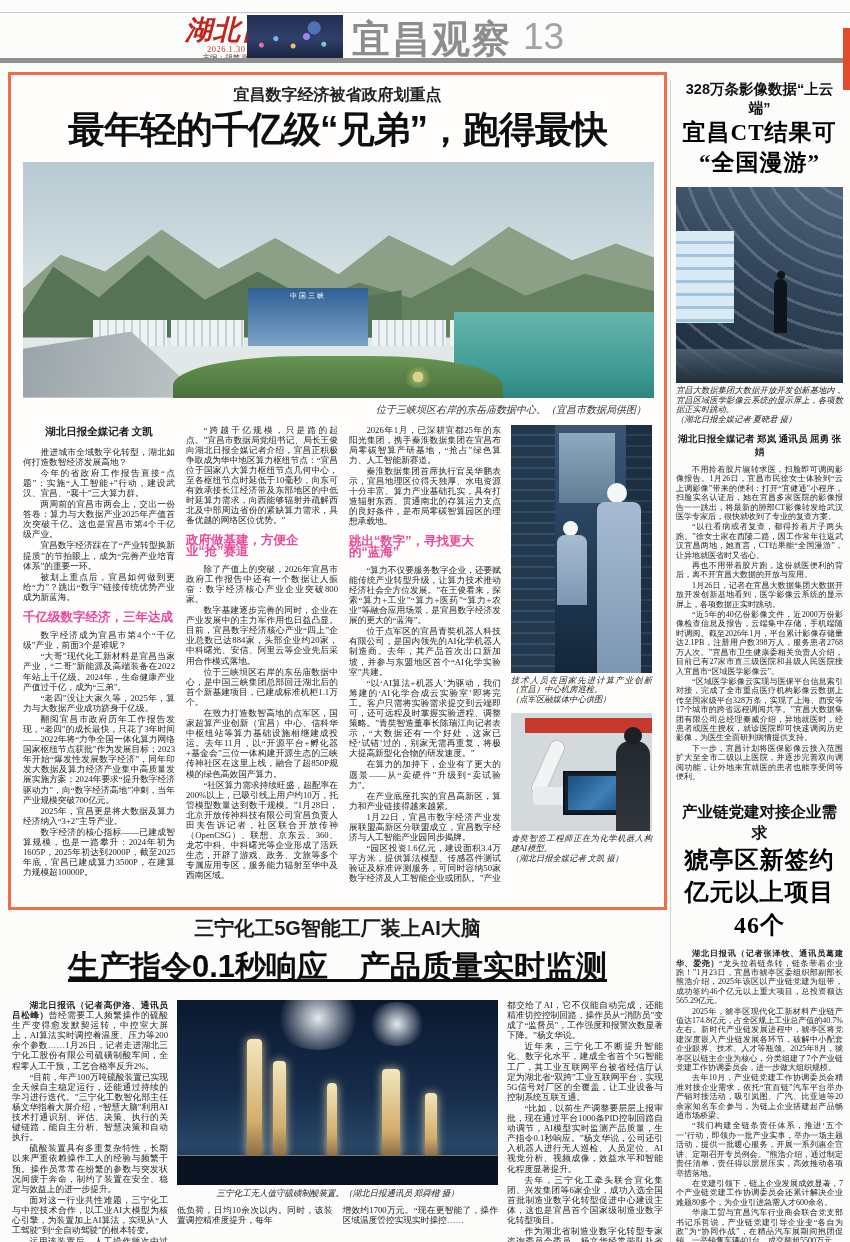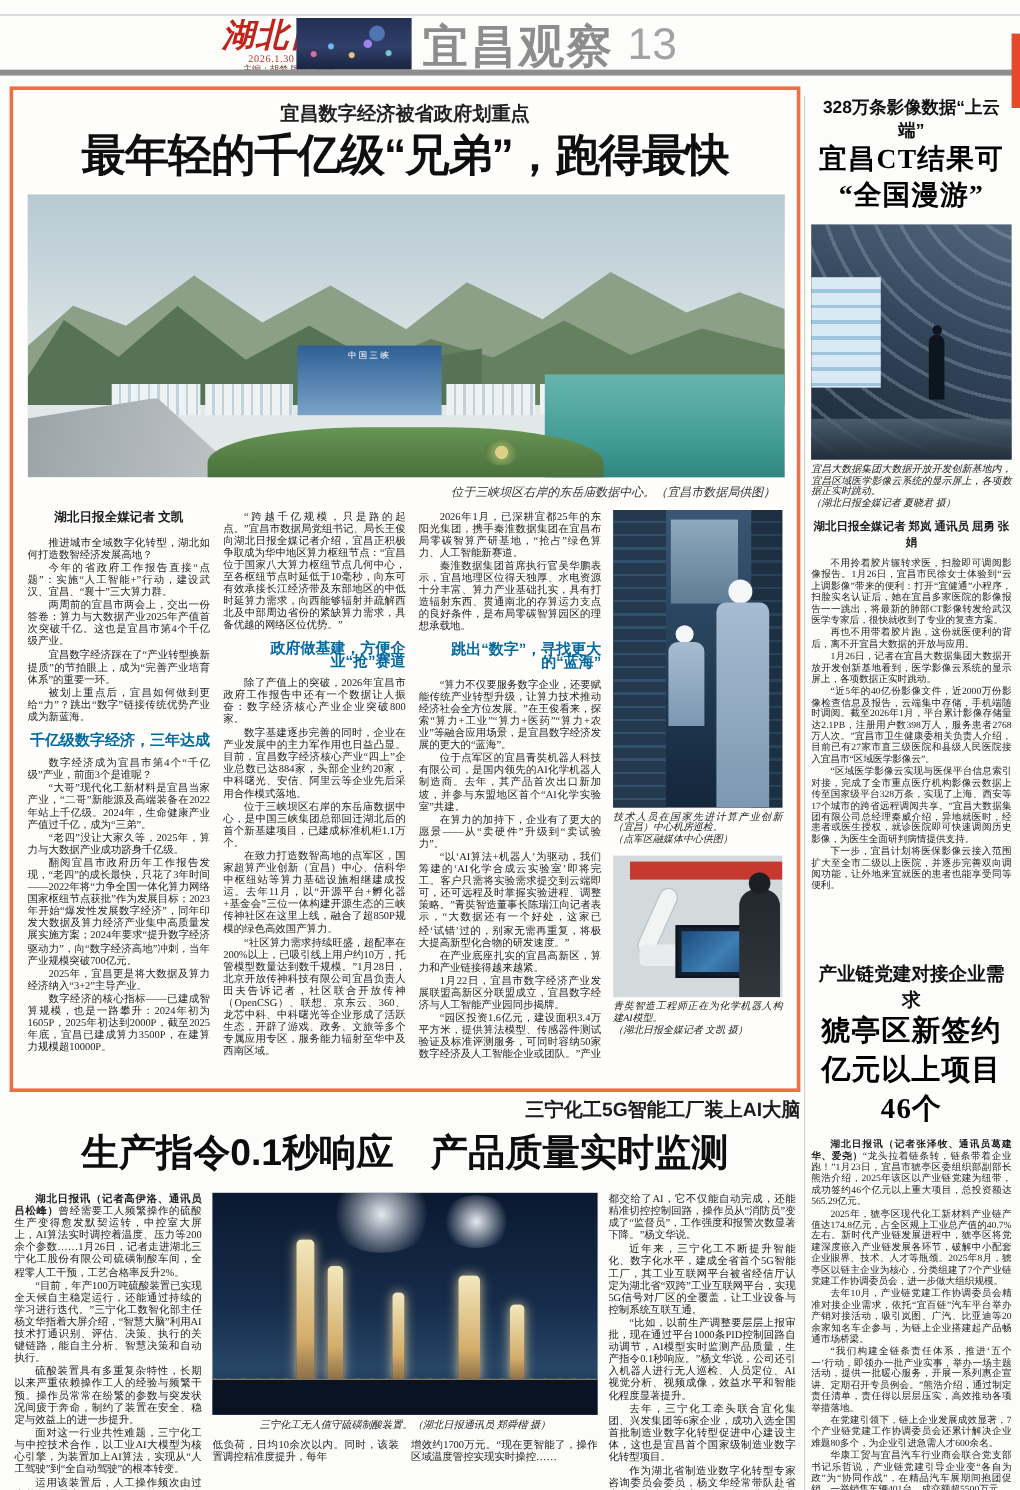--- a/index.html
+++ b/index.html
@@ -65,22 +65,22 @@
   .flowerbed { position:absolute; left:380px; bottom:10px; width:30px; height:22px; border-radius:50%;
           background:radial-gradient(circle,#ddd089 28%,#86a55f 30%,#5d7f46 70%); }
   .cap-main { text-align:right; font-size:10px; color:#333; font-style:italic; margin:5px 6px 0 0; }
 
   
   .bodyrow { display:flex; gap:10px; margin-top:8px; }
   .mcols { width:482px; height:468px; overflow:hidden; column-count:3; column-gap:11px;
            font-size:8.7px; line-height:10.1px; text-align:justify; color:#1d1d1d; }
   .p { text-indent:2em; margin:0 0 1px; }
   .byline { text-align:center; font-weight:bold; font-size:10.5px; text-indent:0; margin:2px 0 10px; }
-  .subhead { font-family:"Liberation Sans",sans-serif; font-weight:bold; text-align:right;
-             font-size:12.5px; margin:10px 0 8px; text-indent:0; break-after:avoid; color:#0369a1; }
+  .subhead { font-family:"Liberation Sans",sans-serif; font-weight:bold; text-align:left;
+             font-size:12.5px; margin:10px 0 8px; text-indent:0; break-after:avoid; color:#ec4899; }
   .photocol { width:141px; display:flex; flex-direction:column; }
   .photo-server { position:relative; width:141px; height:248px; overflow:hidden;
     background:linear-gradient(180deg,#3a5674 0%,#203a52 60%,#14263a 100%); }
   .rack { position:absolute; left:0; top:0; width:44px; height:100%;
     background:repeating-linear-gradient(180deg,#24384e 0 9px,#31506c 9px 11px); }
   .rack2 { position:absolute; right:0; top:0; width:26px; height:100%;
     background:repeating-linear-gradient(180deg,#1d3042 0 9px,#2a4258 9px 11px); }
   .glowpanel { position:absolute; left:48px; top:8px; width:56px; height:70px;
     background:linear-gradient(180deg,#8fa9bd,#5f7d95); }
   .helmet { position:absolute; border-radius:50%; background:#f4f6f7; }
@@ -115,23 +115,23 @@
   .ct-person::before { content:""; position:absolute; left:3px; top:-8px; width:8px; height:8px; border-radius:50%; background:#0e151c; }
   .ct-floor { position:absolute; left:0; bottom:0; width:100%; height:34px;
     background:linear-gradient(180deg,rgba(90,110,128,.7),#222e3a); }
   .sb-byline { text-align:center; font-weight:bold; font-size:9.6px; margin:8px 0 6px; }
   .sb-body { font-size:8px; line-height:9.4px; text-align:justify; color:#1d1d1d; overflow:hidden; }
   .art2 { position:absolute; left:0; top:722px; width:167px; }
   .sb-head2 { text-align:center; font-weight:bold; font-size:24px; line-height:1.35; color:#000; letter-spacing:1px; }
 
   
   .bottom { position:absolute; left:8px; top:915px; width:659px; }
-  .b-kicker { text-align:right; font-family:"Liberation Sans",sans-serif; font-weight:bold; font-size:16px; }
+  .b-kicker { text-align:center; font-family:"Liberation Sans",sans-serif; font-weight:bold; font-size:20px; }
   .b-head { text-align:center; font-family:"Liberation Sans",sans-serif; font-weight:bold;
-            font-size:31px; letter-spacing:0; margin-top:4px; color:#0d0d0d; }
+            font-size:31px; letter-spacing:0; margin-top:4px; color:#0d0d0d;text-decoration:underline; }
   .b-row { display:flex; gap:9px; margin-top:12px; padding:0 4px; }
   .b-col { width:157px; font-size:8.7px; line-height:10.1px; text-align:justify; }
   .b-mid { width:321px; }
   .photo-night { position:relative; width:321px; height:185px; overflow:hidden;
     background:linear-gradient(180deg,#0b1930 0%,#162c4a 50%,#274566 78%,#1c3350 100%); }
   .ntower { position:absolute; bottom:28px; border-radius:4px;
     background:linear-gradient(180deg,#f3e7bd,#d3ad6a 70%,#8a6c46); box-shadow:0 0 10px rgba(255,230,170,.8); }
   .steam { position:absolute; border-radius:50%; background:radial-gradient(circle,rgba(240,244,248,.95) 0%,rgba(240,244,248,0) 70%); }
   .nbase { position:absolute; left:0; bottom:0; width:100%; height:30px; background:#0a1322;
     border-top:1px solid rgba(255,220,150,.5); }
@@ -198,22 +198,22 @@
       <p class="p">除了产值上的突破，2026年宜昌市政府工作报告中还有一个数据让人振奋：数字经济核心产业企业突破800家。</p>
       <p class="p">数字基建逐步完善的同时，企业在产业发展中的主力军作用也日益凸显。目前，宜昌数字经济核心产业“四上”企业总数已达884家，头部企业约20家，中科曙光、安信、阿里云等企业先后采用合作模式落地。</p>
       <p class="p">位于三峡坝区右岸的东岳庙数据中心，是中国三峡集团总部回迁湖北后的首个新基建项目，已建成标准机柜1.1万个。</p>
       <p class="p">在致力打造数智高地的点军区，国家超算产业创新（宜昌）中心、信科华中枢纽站等算力基础设施相继建成投运。去年11月，以“开源平台+孵化器+基金会”三位一体构建开源生态的三峡传神社区在这里上线，融合了超850P规模的绿色高效国产算力。</p>
       <p class="p">“社区算力需求持续旺盛，超配率在200%以上，已吸引线上用户约10万，托管模型数量达到数千规模。”1月28日，北京开放传神科技有限公司宜昌负责人田夫告诉记者，社区联合开放传神（OpenCSG）、联想、京东云、360、龙芯中科、中科曙光等企业形成了活跃生态，开辟了游戏、政务、文旅等多个专属应用专区，服务能力辐射至华中及西南区域。</p>
       <p class="p">2026年1月，已深耕宜都25年的东阳光集团，携手秦淮数据集团在宜昌布局零碳智算产研基地，“抢占”绿色算力、人工智能新赛道。</p>
       <p class="p">秦淮数据集团首席执行官吴华鹏表示，宜昌地理区位得天独厚、水电资源十分丰富、算力产业基础扎实，具有打造辐射东西、贯通南北的存算运力支点的良好条件，是布局零碳智算园区的理想承载地。</p>
       <p class="p subhead">跳出“数字”，寻找更大的“蓝海”</p>
       <p class="p">“算力不仅要服务数字企业，还要赋能传统产业转型升级，让算力技术推动经济社会全方位发展。”在王俊看来，探索“算力+工业”“算力+医药”“算力+农业”等融合应用场景，是宜昌数字经济发展的更大的“蓝海”。</p>
       <p class="p">位于点军区的宜昌青奘机器人科技有限公司，是国内领先的AI化学机器人制造商。去年，其产品首次出口新加坡，并参与东盟地区首个“AI化学实验室”共建。</p>
+      <p class="p">“以‘AI算法+机器人’为驱动，我们筹建的‘AI化学合成云实验室’即将完工。客户只需将实验需求提交到云端即可，还可远程及时掌握实验进程、调整策略。”青奘智造董事长陈瑞江向记者表示，“大数据还有一个好处，这家已经‘试错’过的，别家无需再重复，将极大提高新型化合物的研发速度。”</p>
       <p class="p">在算力的加持下，企业有了更大的愿景——从“卖硬件”升级到“卖试验力”。</p>
-      <p class="p">“以‘AI算法+机器人’为驱动，我们筹建的‘AI化学合成云实验室’即将完工。客户只需将实验需求提交到云端即可，还可远程及时掌握实验进程、调整策略。”青奘智造董事长陈瑞江向记者表示，“大数据还有一个好处，这家已经‘试错’过的，别家无需再重复，将极大提高新型化合物的研发速度。”</p>
       <p class="p">在产业底座扎实的宜昌高新区，算力和产业链接得越来越紧。</p>
       <p class="p">1月22日，宜昌市数字经济产业发展联盟高新区分联盟成立，宜昌数字经济与人工智能产业园同步揭牌。</p>
       <p class="p">“园区投资1.6亿元，建设面积3.4万平方米，提供算法模型、传感器件测试验证及标准评测服务，可同时容纳50家数字经济及人工智能企业或团队。”产业园投资方势拓智慧谷公司负责人王刚介绍，通过低成本网络、数据服务与算力支撑，将大幅降低企业研发门槛，加速技术产品化进程，让“人工智能+”赋能更多领域。</p>
     </div>
 
     <div class="photocol">
       <div class="photo-server">
         <div class="rack"></div>
         <div class="rack2"></div>
         <div class="glowpanel"></div>
@@ -250,20 +250,21 @@
     <div class="photo-ct">
       <div class="ct-screen"></div>
       <div class="ct-person"></div>
       <div class="ct-floor"></div>
     </div>
     <div class="cap-side">宜昌大数据集团大数据开放开发创新基地内，宜昌区域医学影像云系统的显示屏上，各项数据正实时跳动。</div>
     <div class="cap-credit">（湖北日报全媒记者 夏晓君 摄）</div>
     <div class="sb-byline">湖北日报全媒记者 郑岚 通讯员 屈勇 张娟</div>
     <div class="sb-body" style="max-height:332px;">
       <p class="p">不用拎着胶片辗转求医，扫脸即可调阅影像报告。1月26日，宜昌市民徐女士体验到“云上调影像”带来的便利：打开“宜健通”小程序，扫脸实名认证后，她在宜昌多家医院的影像报告一一跳出，将最新的肺部CT影像转发给武汉医学专家后，很快就收到了专业的复查方案。</p>
+      <p class="p">“以往看病或者复查，都得拎着片子两头跑。”徐女士家在西陵二路，因工作常年往返武汉宜昌两地，她直言，CT结果能“全国漫游”，让异地就医省时又省心。</p>
       <p class="p">再也不用带着胶片跑，这份就医便利的背后，离不开宜昌大数据的开放与应用。</p>
       <p class="p">1月26日，记者在宜昌大数据集团大数据开放开发创新基地看到，医学影像云系统的显示屏上，各项数据正实时跳动。</p>
       <p class="p">“近5年的40亿份影像文件，近2000万份影像检查信息及报告，云端集中存储，手机端随时调阅。截至2026年1月，平台累计影像存储量达2.1PB，注册用户数398万人，服务患者2768万人次。”宜昌市卫生健康委相关负责人介绍，目前已有27家市直三级医院和县级人民医院接入宜昌市“区域医学影像云”。</p>
       <p class="p">“区域医学影像云实现与医保平台信息索引对接，完成了全市重点医疗机构影像云数据上传至国家级平台328万条，实现了上海、西安等17个城市的跨省远程调阅共享。”宜昌大数据集团有限公司总经理秦威介绍，异地就医时，经患者或医生授权，就诊医院即可快速调阅历史影像，为医生全面研判病情提供支持。</p>
       <p class="p">下一步，宜昌计划将医保影像云接入范围扩大至全市二级以上医院，并逐步完善双向调阅功能，让外地来宜就医的患者也能享受同等便利。</p>
     </div>
   </div>
 
   <div class="art2">
     <div class="sb-kicker" style="font-size:15.5px;">产业链党建对接企业需求</div>

